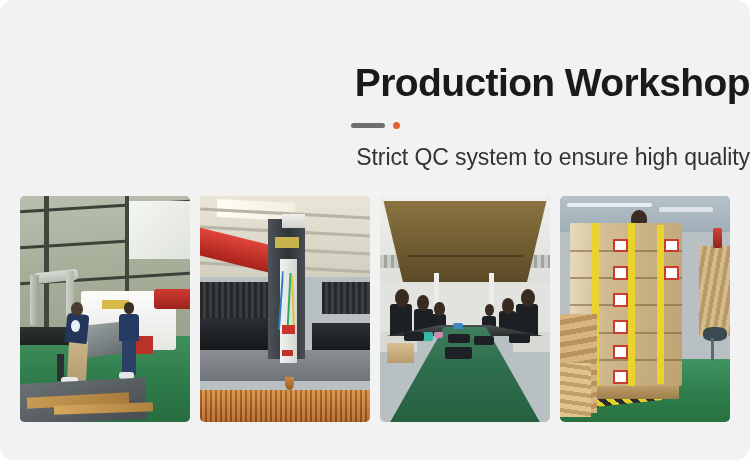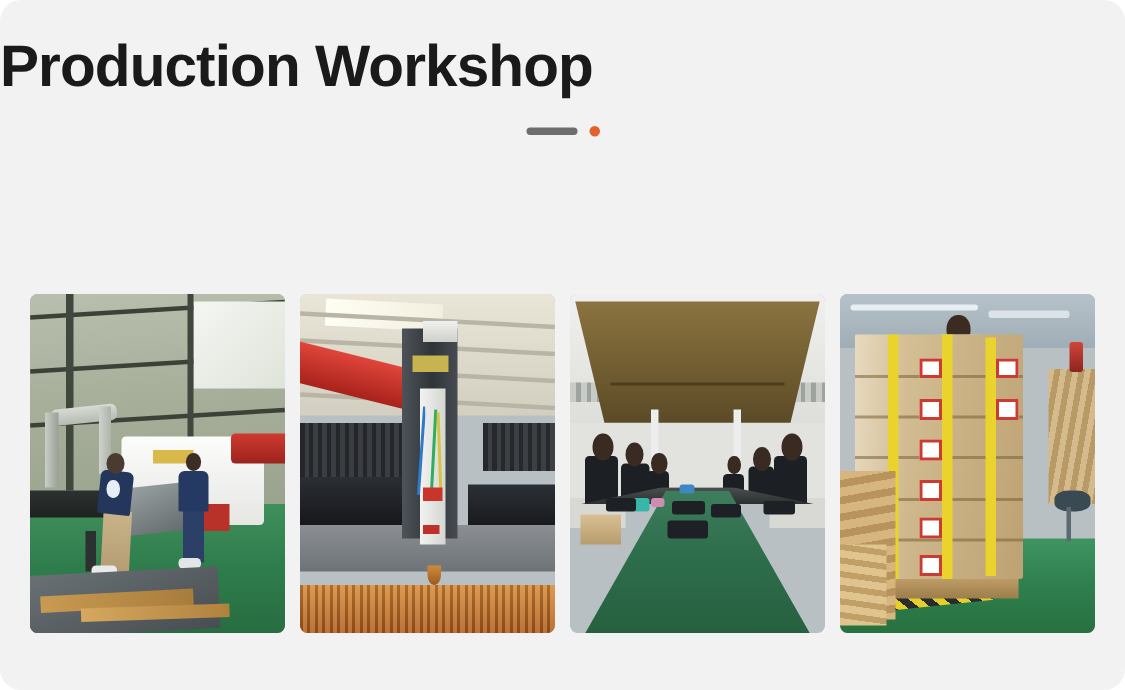--- a/index.html
+++ b/index.html
@@ -11,21 +11,21 @@
   }
   #panel {
     position:relative;
     width:750px; height:460px;
     background:#f2f2f2;
     border-radius:14px;
     overflow:hidden;
   }
 
   
-  #header { width:100%; text-align:left; padding-top:24px; }
+  #header { width:100%; text-align:right; padding-top:62px; }
 
   #page-title {
     font-size:39px;
     font-weight:bold;
     letter-spacing:-0.6px;
     color:#1a1a1a;
     line-height:1.08;
   }
 
   #divider {
@@ -268,20 +268,21 @@
 
   <div id="header">
 
     <h1 id="page-title">Production Workshop</h1>
 
     <div id="divider">
       <span class="bar"></span>
       <span class="dot"></span>
     </div>
 
+    <h2 id="page-subtitle">Strict QC system to ensure high quality</h2>
   </div>
 
   <div id="gallery">
 
     <div class="photo-card" title="Two workers in navy uniforms handling a large sheet-metal panel beside a white CNC machine on a green factory floor">
       <div class="scene">
         <div class="ph p1-wall"></div>
         <div class="ph p1-beam p1-b1"></div>
         <div class="ph p1-beam p1-b2"></div>
         <div class="ph p1-beam p1-b3"></div>

